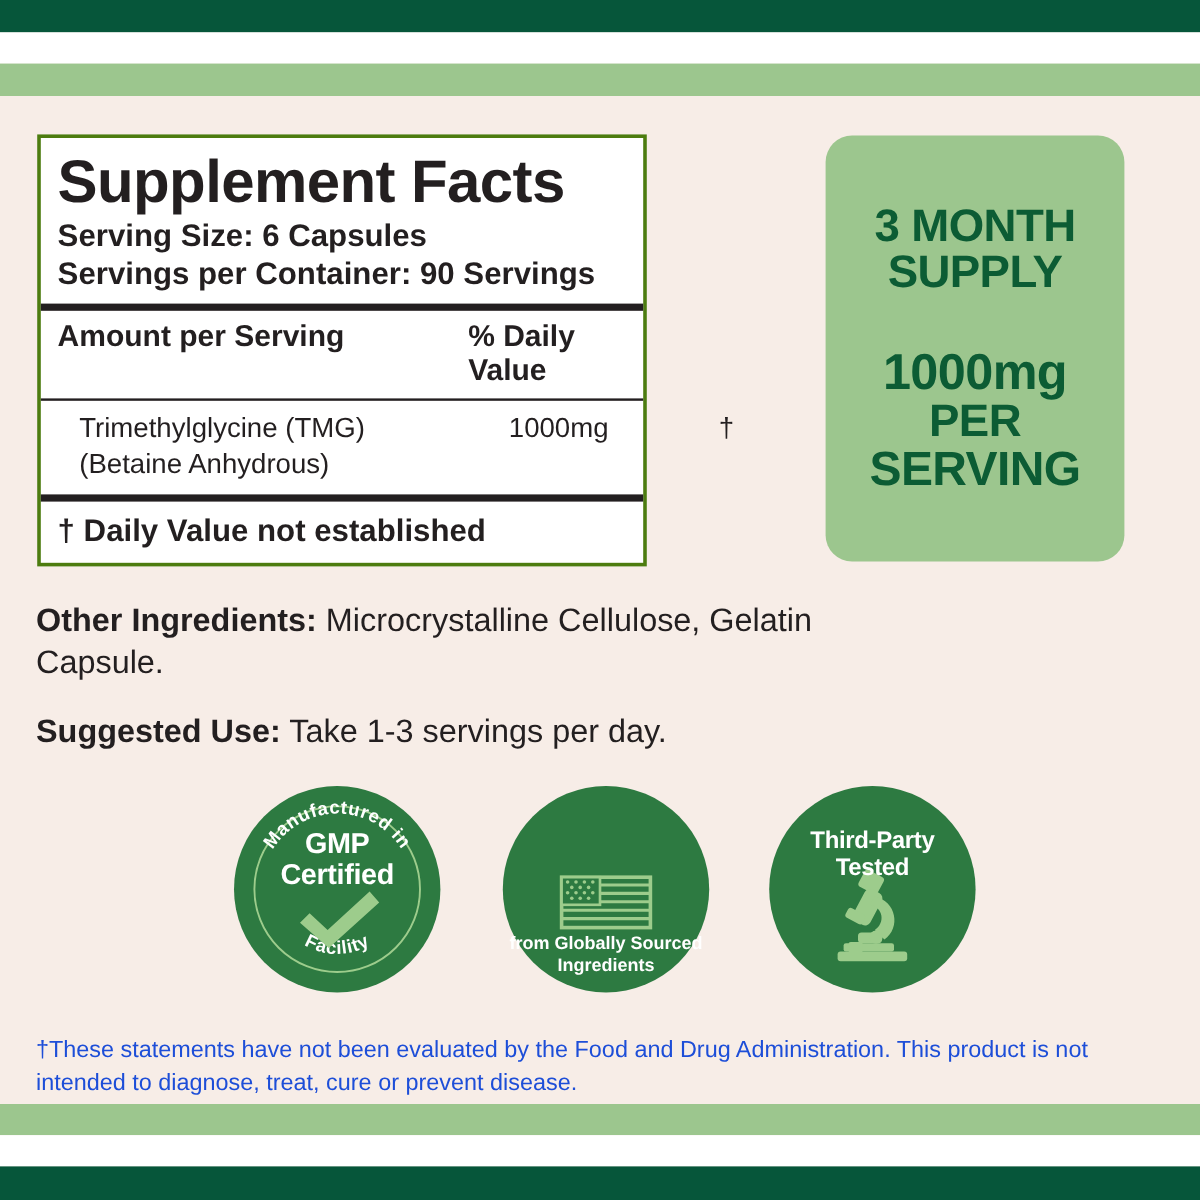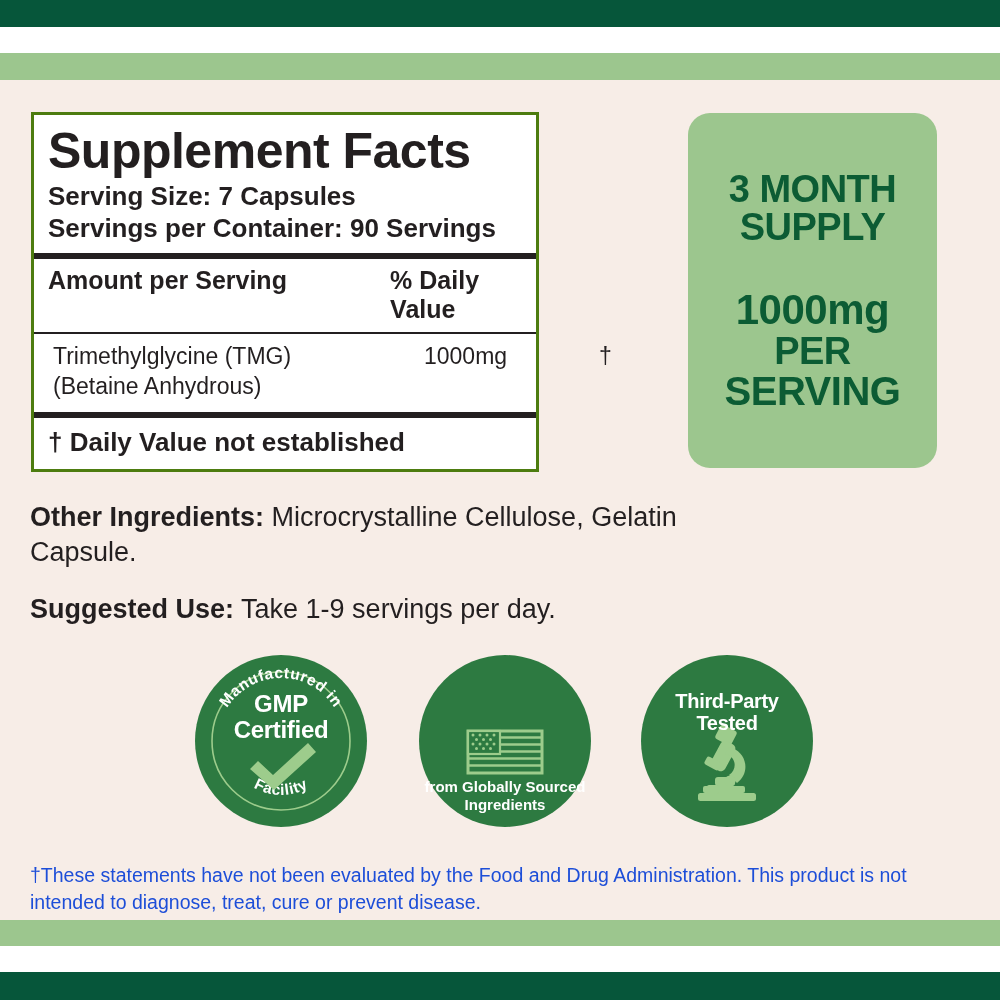--- a/index.html
+++ b/index.html
@@ -65,21 +65,21 @@
     font-size: 25px;
     font-weight: bold;
     padding: 7px 0 8px 14px;
   }
   .row-head .col-amount { width: 378px; }
   .row-head .col-dv { }
 
   .row-item {
     position: relative;
     font-size: 23px;
-    padding: 8px 0 10px 19px;
+    padding: 8px 0 10px 32px;
     line-height: 1.30;
   }
   .row-item .ing-name { width: 360px; }
   .row-item .ing-amt {
     position: absolute;
     left: 390px;
     top: 8px;
     font-size: 23px;
   }
   .row-item .ing-dv {
@@ -195,21 +195,21 @@
 
 <div class="band band-top-dark"></div>
 <div class="band band-top-white"></div>
 <div class="band band-top-light"></div>
 
 <div class="facts-box">
 
   <div class="facts-title">Supplement Facts</div>
 
   <div class="facts-serving">
-    <div>Serving Size: 7 Capsules</div>
+    <div>Serving Size: 6 Capsules</div>
     <div>Servings per Container: 90 Servings</div>
   </div>
   <div class="facts-sub-pad"></div>
 
   <div class="rule-thick"></div>
 
   <div class="row-head">
     <div class="col-amount">Amount per Serving</div>
     <div class="col-dv">% Daily Value</div>
   </div>
@@ -244,21 +244,21 @@
 </div>
 
 <div class="info-block">
   <div class="info-line">
     <b>Other Ingredients:</b>
     <span>Microcrystalline Cellulose, Gelatin Capsule.</span>
   </div>
   <div class="info-spacer"></div>
   <div class="info-line">
     <b>Suggested Use:</b>
-    <span>Take 1-9 servings per day.</span>
+    <span>Take 1-3 servings per day.</span>
   </div>
 </div>
 
 <div class="badges">
 
   <div class="badge badge-gmp">
     <svg viewBox="0 0 172 172">
       <circle cx="86" cy="86" r="69" fill="none" stroke="#9dcc8c" stroke-width="1.6"></circle>
       <path id="gmpTopArc" d="M 23,86 A 63,63 0 0 1 149,86" fill="none"></path>
       <path id="gmpBotArc" d="M 32,86 A 54,54 0 0 0 140,86" fill="none"></path>

